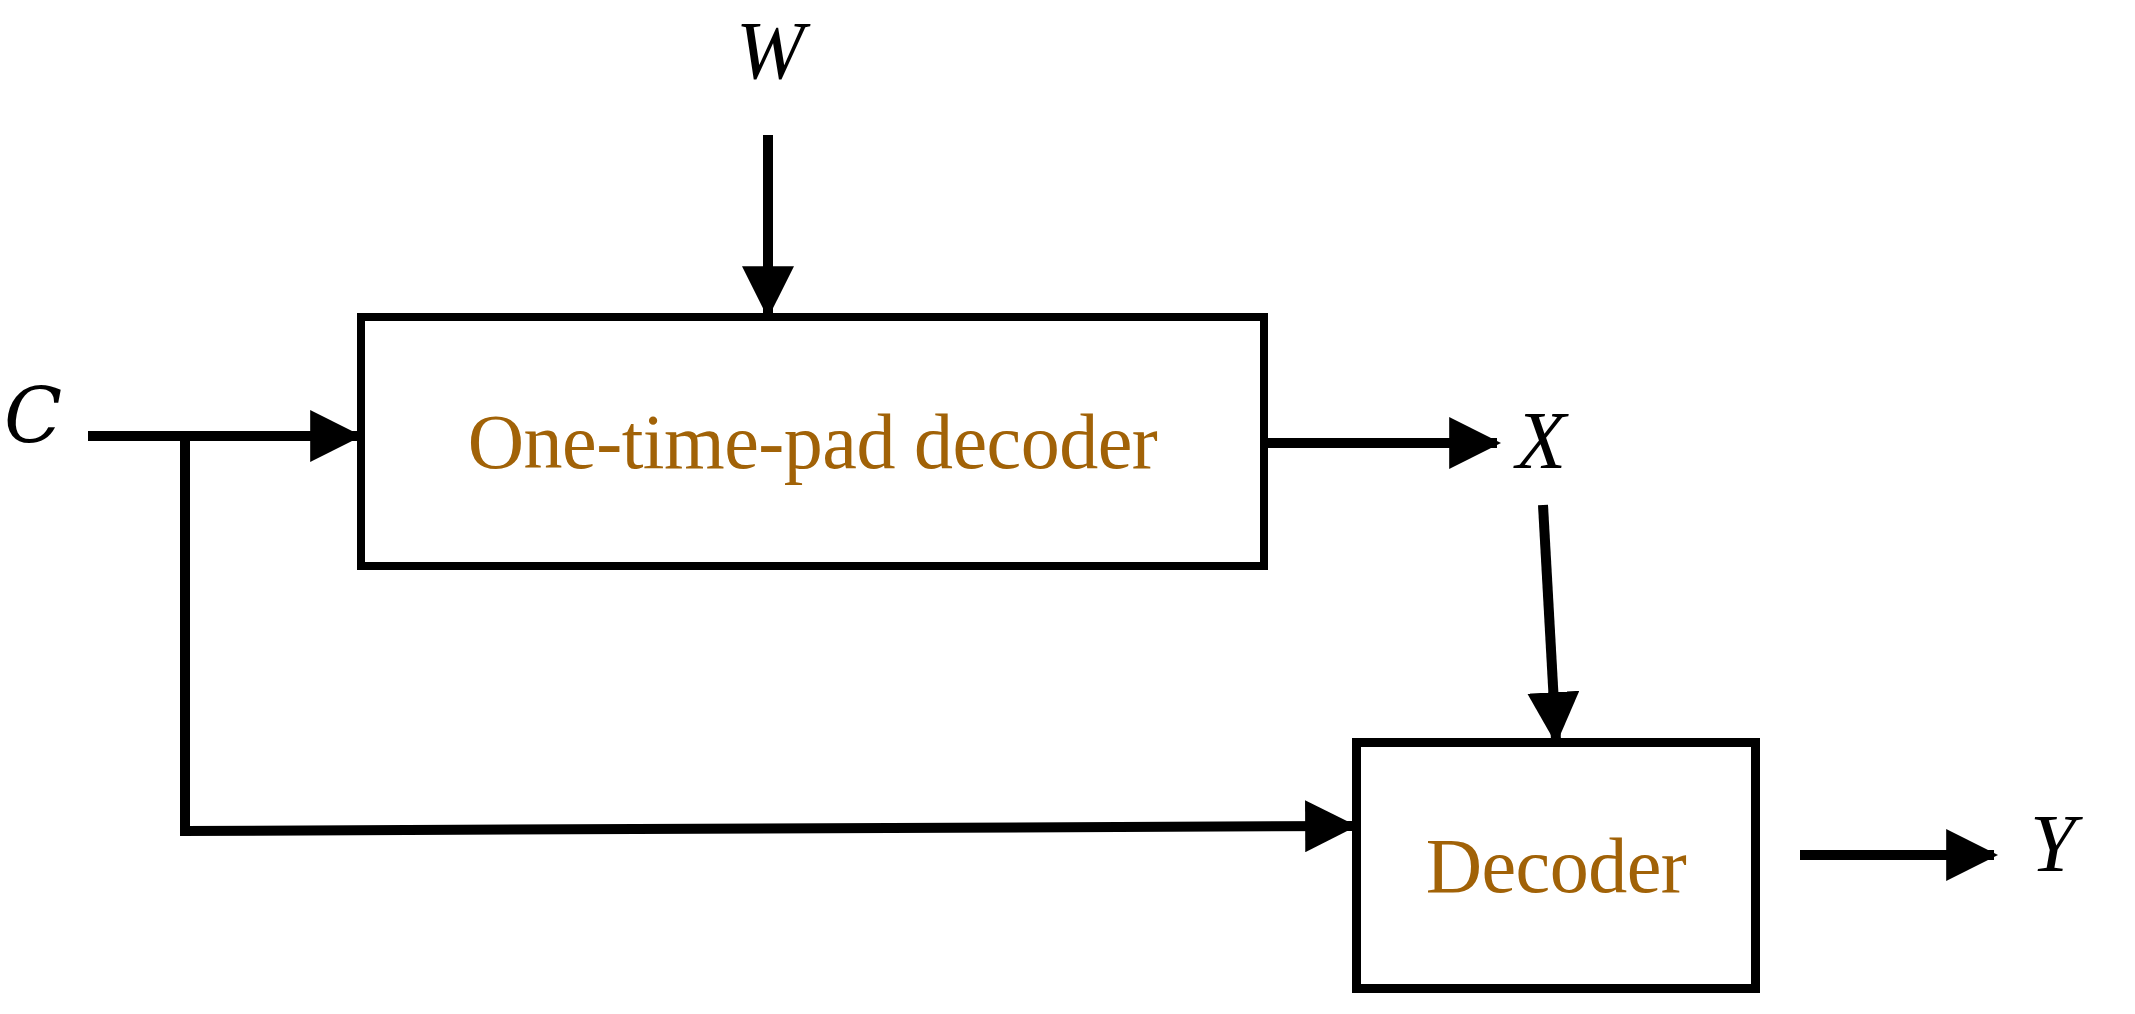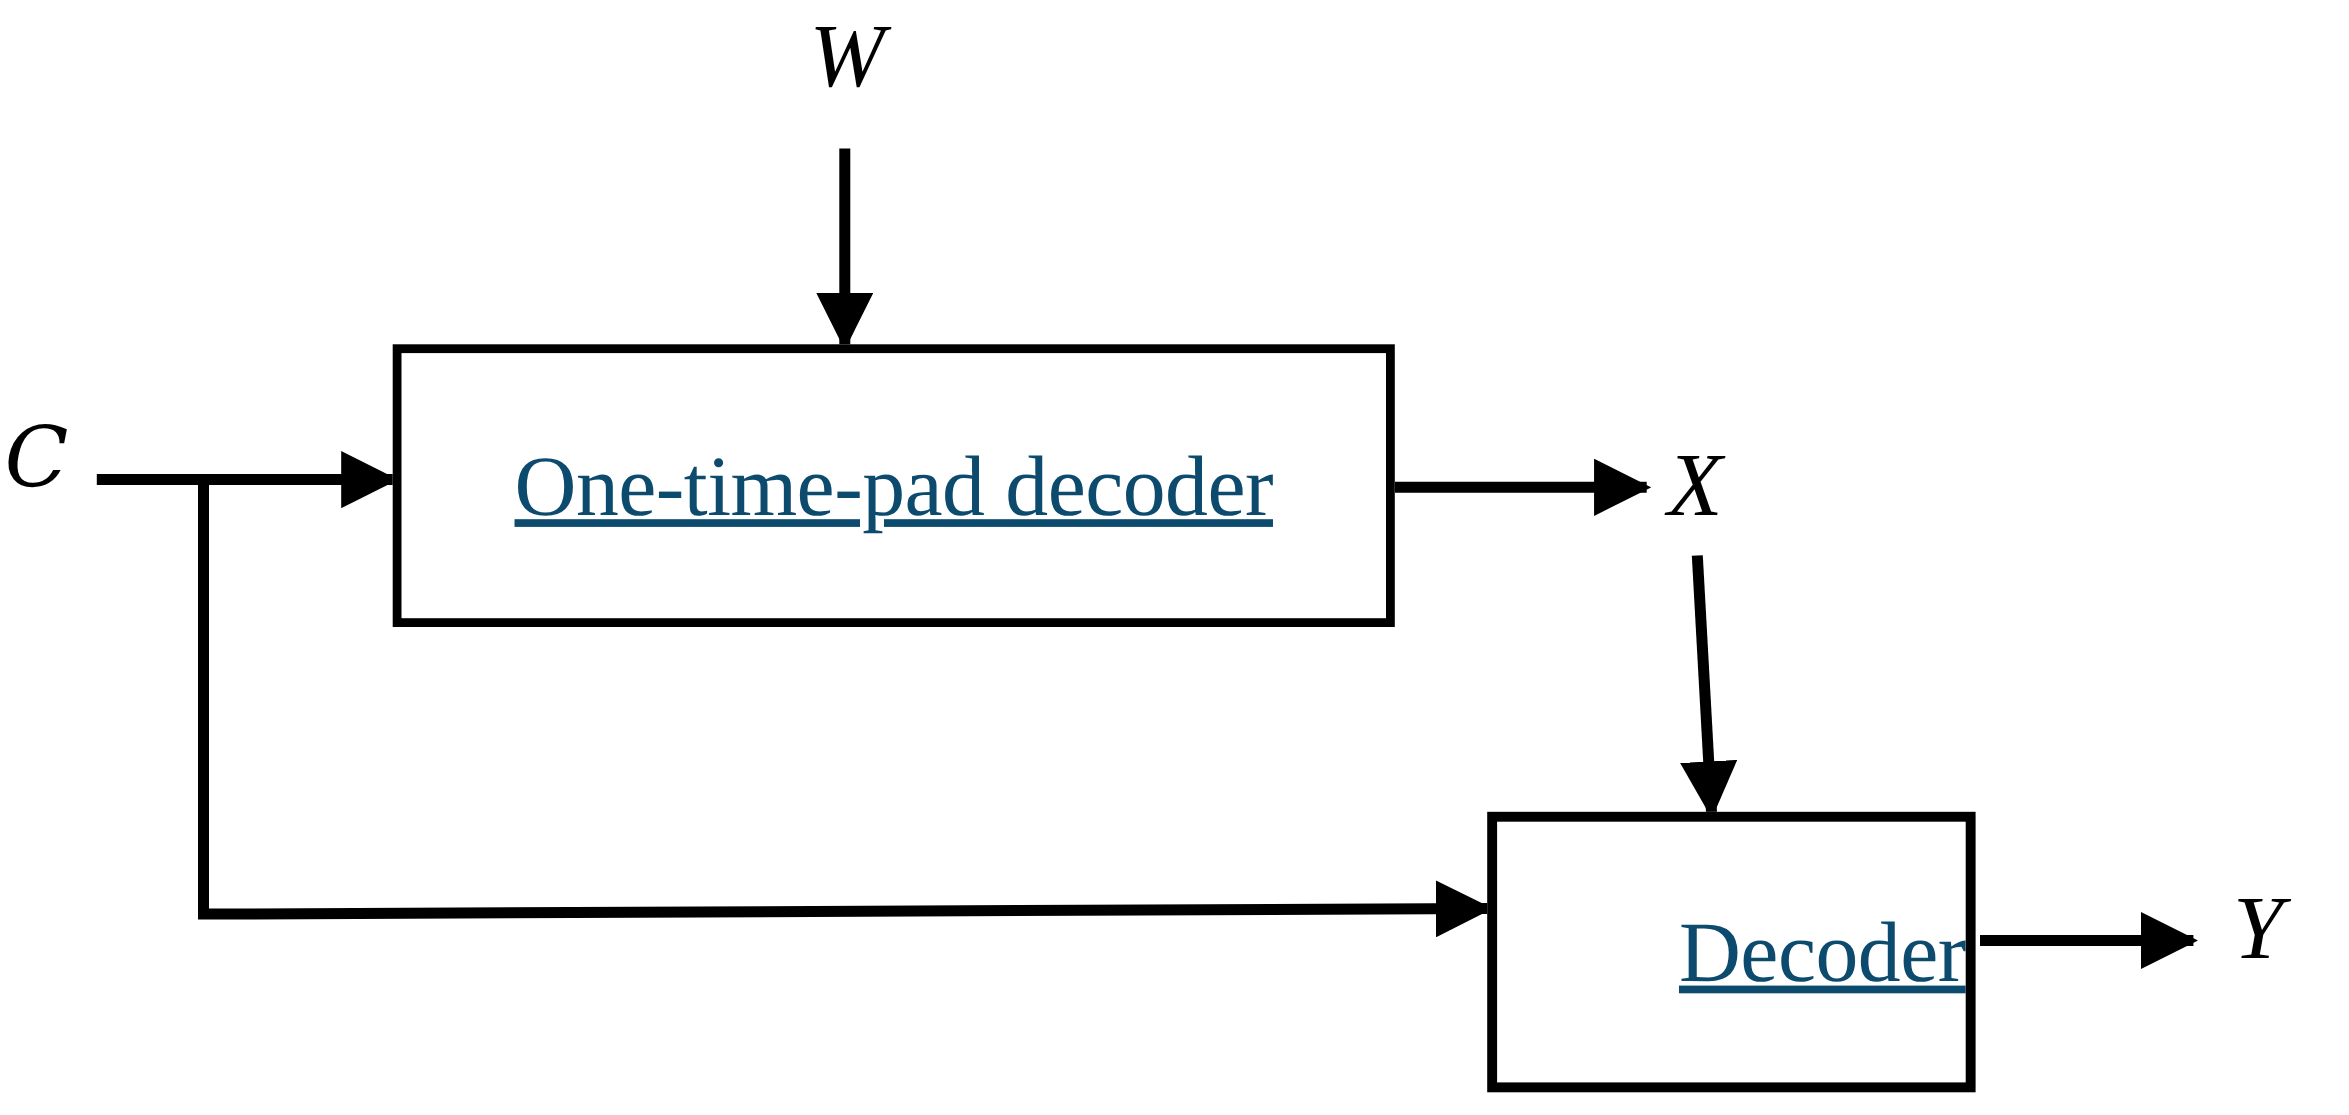--- a/index.html
+++ b/index.html
@@ -28,38 +28,36 @@
     background: #ffffff;
     border: 8px solid #000000;
     display: flex;
     align-items: center;
     justify-content: center;
   }
   .node-label {
     font-family: "Liberation Serif", "DejaVu Serif", serif;
     font-size: 78px;
     line-height: 1;
-    color: #0c4a6e;
+    color: #a16207;
     white-space: nowrap;
     letter-spacing: -0.5px;
-    text-decoration: underline;
   }
   #box-onetimepad {
     left: 357px;
     top: 313px;
     width: 911px;
     height: 257px;
   }
   #box-decoder {
     left: 1352px;
     top: 738px;
-    width: 444px;
+    width: 408px;
     height: 255px;
     border-width: 9px;
-    justify-content: flex-end;
   }
   .signal-label {
     position: absolute;
     font-family: "Liberation Serif", "DejaVu Serif", serif;
     font-style: italic;
     font-size: 82px;
     line-height: 1;
     color: #000000;
     white-space: nowrap;
   }

